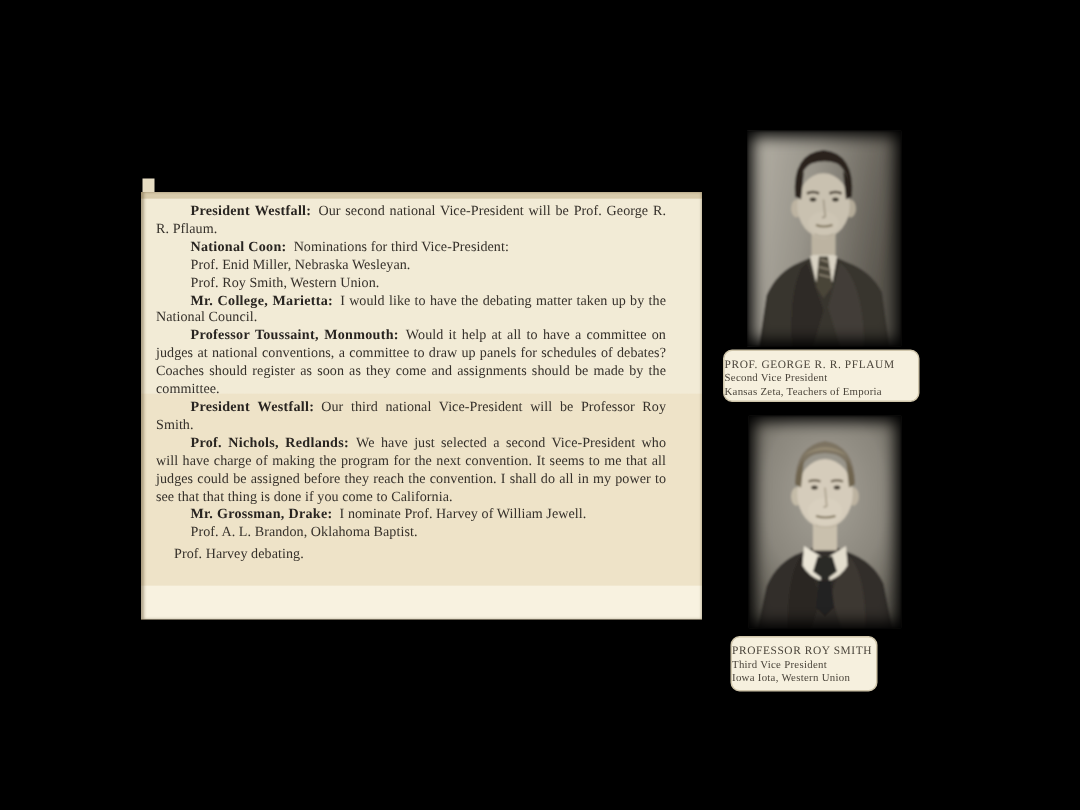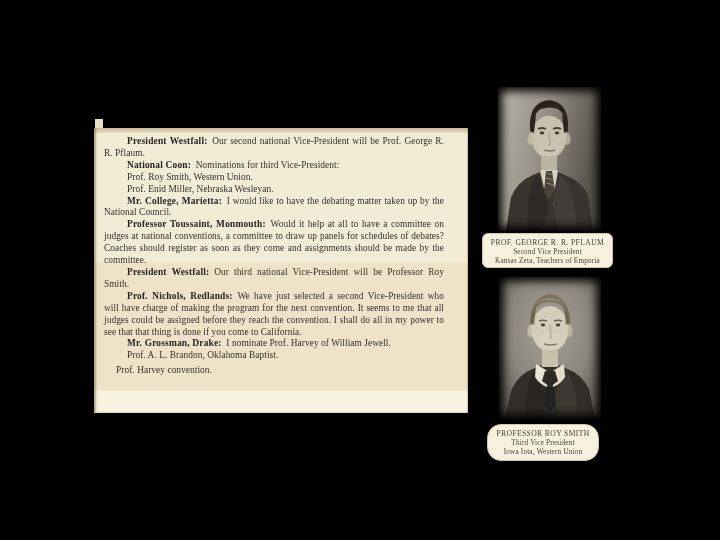--- a/index.html
+++ b/index.html
@@ -79,26 +79,26 @@
   .photo-2 { left: 499px; top: 277px; width: 102px; height: 142px; }
   .photo svg { display: block; }
 
   
   .caption {
     position: absolute;
     box-sizing: border-box;
     background: #f6f0de;
     border: 1px solid #cfc5aa;
     border-radius: 6px;
-    text-align: center;
+    text-align: left;
     color: #4a443a;
     padding-top: 4px;
   }
   .caption-1 { left: 482px; top: 233px; width: 131px; height: 35px; }
-  .caption-2 { left: 487px; top: 424px; width: 112px; height: 37px; border-radius: 14px; }
+  .caption-2 { left: 487px; top: 424px; width: 98px; height: 37px; }
   .cap-line1 {
     font-size: 7.6px;
     line-height: 9.5px;
     letter-spacing: 0.4px;
   }
   .cap-line2, .cap-line3 {
     font-size: 7.2px;
     line-height: 9px;
     letter-spacing: 0.2px;
   }
@@ -107,29 +107,29 @@
 <body>
 
 <div class="slide">
 
   <div class="paper-notch"></div>
 
   <div class="paper">
     <div class="doc-text">
         <p><b>President Westfall:</b> Our second national Vice-President will be Prof. George R. R. Pflaum.</p>
         <p><b>National Coon:</b> Nominations for third Vice-President:</p>
+        <p>Prof. Enid Miller, Nebraska Wesleyan.</p>
         <p>Prof. Roy Smith, Western Union.</p>
-        <p>Prof. Enid Miller, Nebraska Wesleyan.</p>
         <p><b>Mr. College, Marietta:</b> I would like to have the debating matter taken up by the National Council.</p>
         <p><b>Professor Toussaint, Monmouth:</b> Would it help at all to have a committee on judges at national conventions, a committee to draw up panels for schedules of debates? Coaches should register as soon as they come and assignments should be made by the committee.</p>
         <p><b>President Westfall:</b> Our third national Vice-President will be Professor Roy Smith.</p>
         <p><b>Prof. Nichols, Redlands:</b> We have just selected a second Vice-President who will have charge of making the program for the next convention. It seems to me that all judges could be assigned before they reach the convention. I shall do all in my power to see that that thing is done if you come to California.</p>
         <p><b>Mr. Grossman, Drake:</b> I nominate Prof. Harvey of William Jewell.</p>
         <p>Prof. A. L. Brandon, Oklahoma Baptist.</p>
-        <p class="closing">Prof. Harvey convention.</p>
+        <p class="closing">Prof. Harvey debating.</p>
       </div>
   </div>
 
   <div class="photo photo-1">
     <svg width="103" height="144" viewBox="0 0 103 144" xmlns="http://www.w3.org/2000/svg">
       <defs>
         <linearGradient id="bg1" x1="0" y1="0" x2="1" y2="0.25">
           <stop offset="0" stop-color="#b7b3a8"></stop>
           <stop offset="0.45" stop-color="#98948a"></stop>
           <stop offset="1" stop-color="#57534b"></stop>

